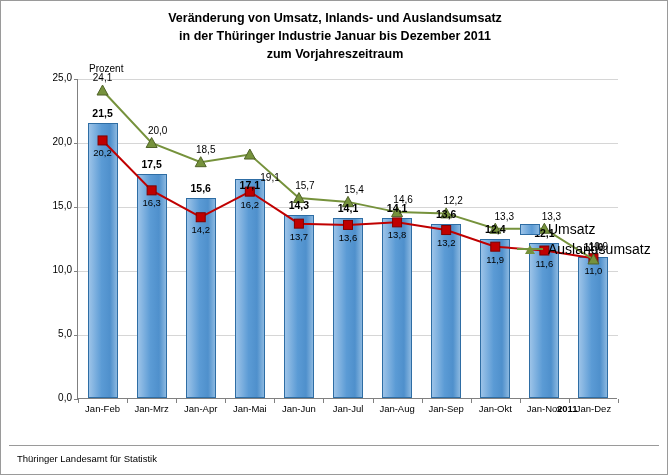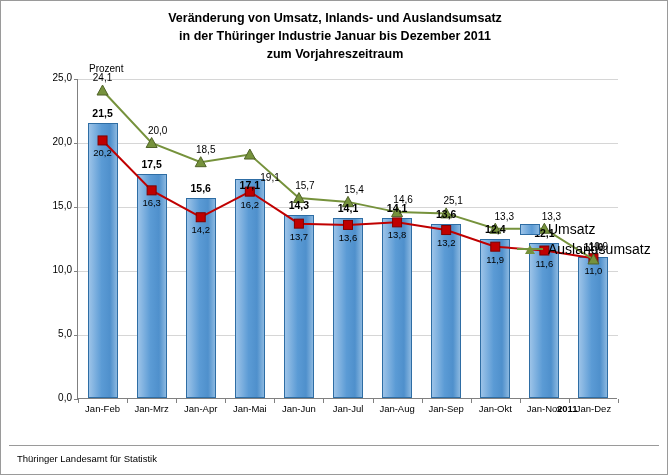--- a/index.html
+++ b/index.html
@@ -242,21 +242,21 @@
         <div class="inlandlabel" style="left: 493.455px; top: 186.2px;">11,0</div>
       </div>
     <div id="auslandlabels">
         <div class="auslandlabel" style="left: 2.54545px; top: -7.48px;">24,1</div>
         <div class="auslandlabel" style="left: 57.6364px; top: 46px;">20,0</div>
         <div class="auslandlabel" style="left: 105.727px; top: 65.2px;">18,5</div>
         <div class="auslandlabel" style="left: 170px; top: 56.52px; margin-top: 36px;">19,1</div>
         <div class="auslandlabel" style="left: 204.909px; top: 101.04px;">15,7</div>
         <div class="auslandlabel" style="left: 254px; top: 104.88px;">15,4</div>
         <div class="auslandlabel" style="left: 303.091px; top: 115.12px;">14,6</div>
-        <div class="auslandlabel" style="left: 353.182px; top: 116.4px;">25,1</div>
+        <div class="auslandlabel" style="left: 353.182px; top: 116.4px;">12,2</div>
         <div class="auslandlabel" style="left: 404.273px; top: 131.76px;">13,3</div>
         <div class="auslandlabel" style="left: 451.364px; top: 131.76px;">13,3</div>
         <div class="auslandlabel" style="left: 498.455px; top: 162.48px;">10,9</div>
       </div>
     <div id="xticks">
         <div class="xtick" style="left: -3.45455px;">Jan-Feb</div>
         <div class="xtickmark" style="left: 0px;"></div>
         <div class="xtick" style="left: 45.6364px;">Jan-Mrz</div>
         <div class="xtickmark" style="left: 49.0909px;"></div>
         <div class="xtick" style="left: 94.7273px;">Jan-Apr</div>

